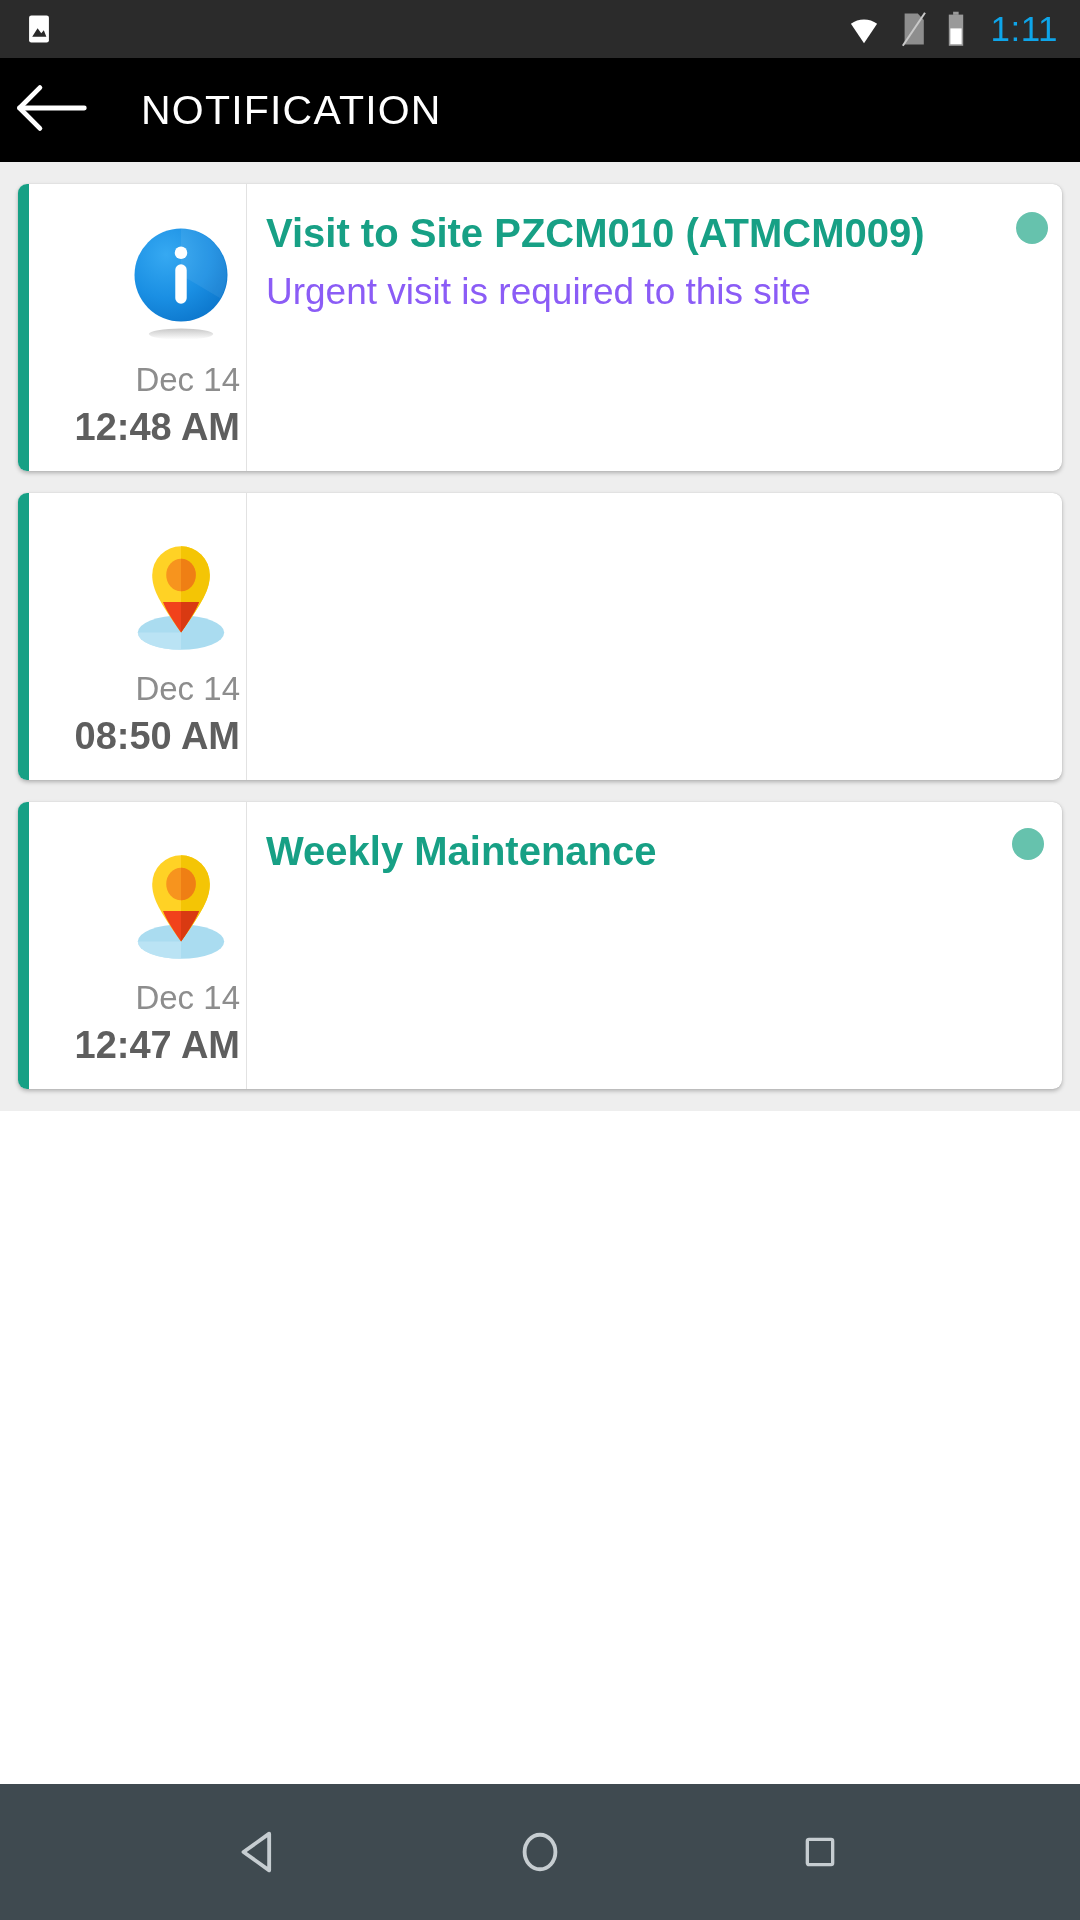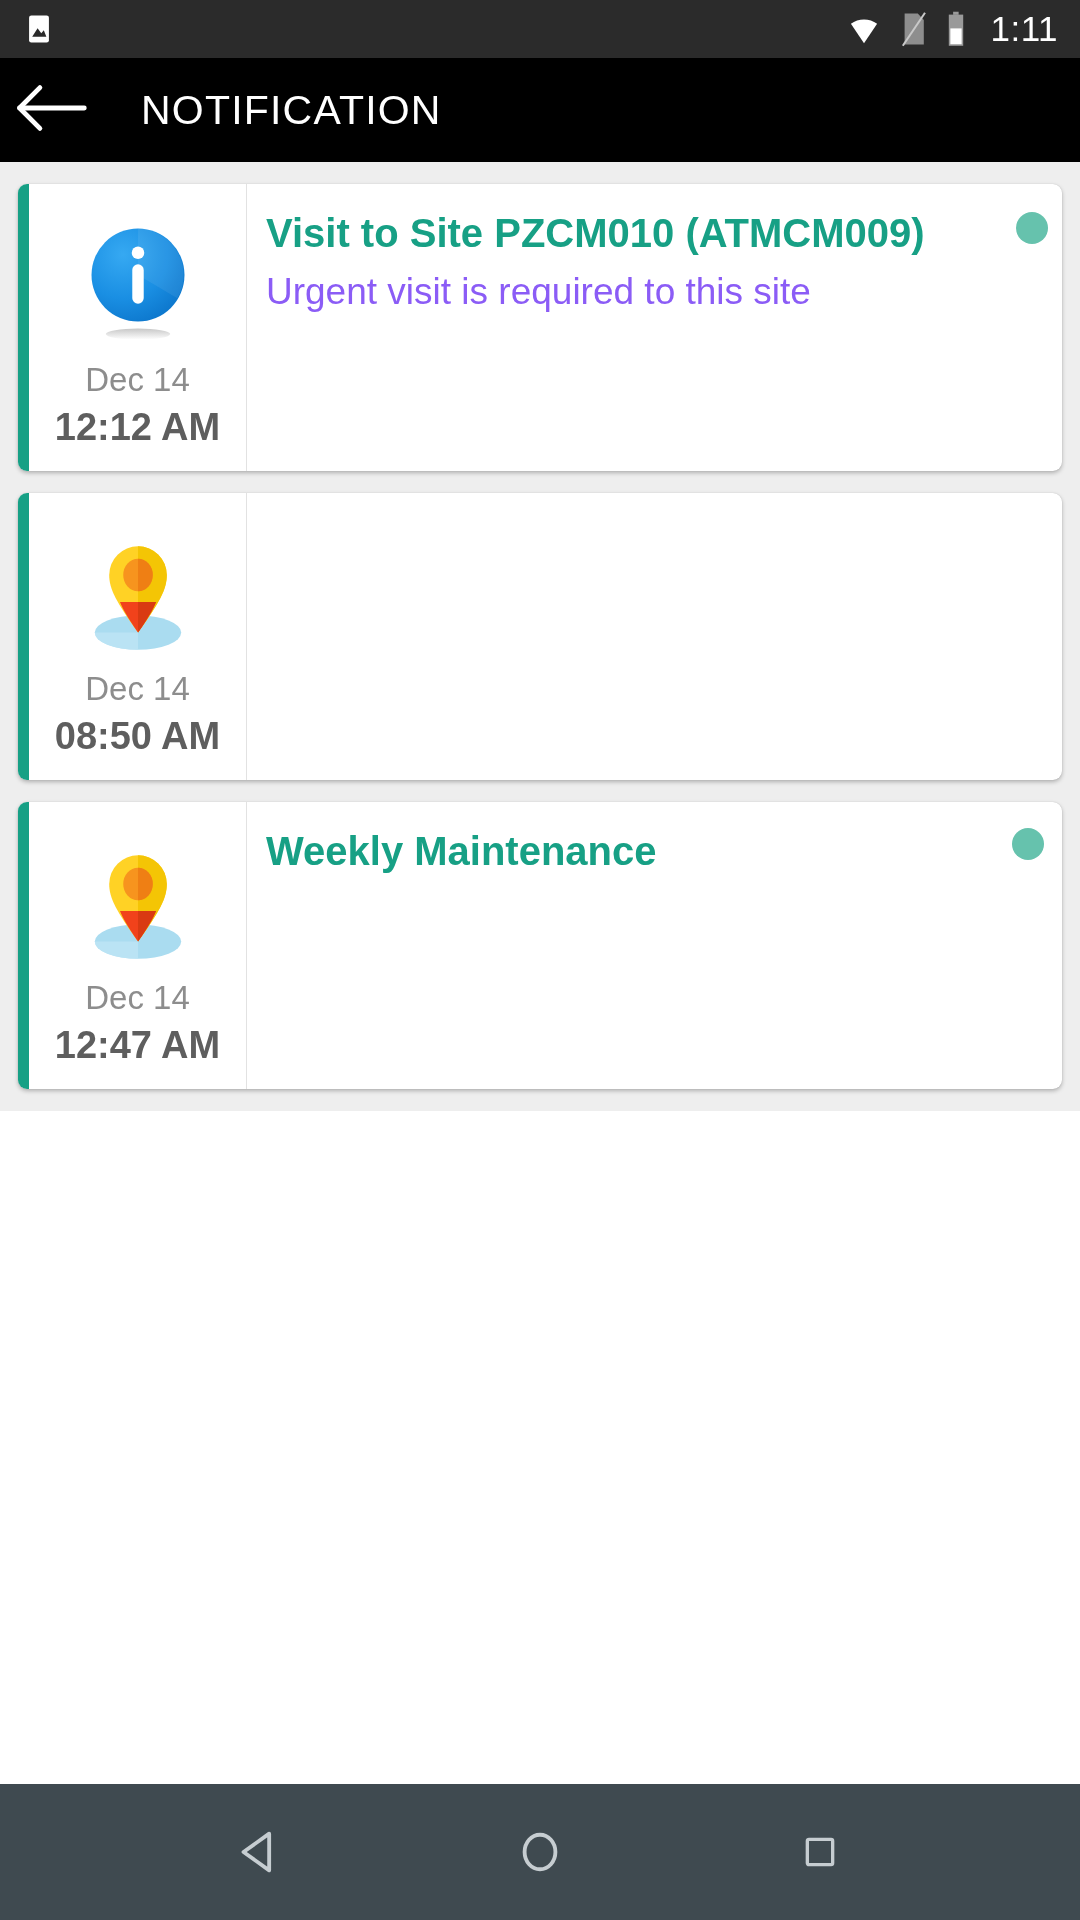--- a/index.html
+++ b/index.html
@@ -13,21 +13,21 @@
   .screen{position:relative;width:1080px;height:1920px;display:flex;flex-direction:column;}
 
   
   .statusbar{
     height:58px;background:#2b2b2b;flex:0 0 58px;
     display:flex;align-items:center;padding:0 22px;box-sizing:border-box;
   }
   .sb-left{display:flex;align-items:center;gap:14px;}
   .sb-right{margin-left:auto;display:flex;align-items:center;gap:17px;}
   .sb-clock{
-    color:#ffffff;font-size:35px;letter-spacing:0.5px;
+    color:#0ea5e9;font-size:35px;letter-spacing:0.5px;
     font-family:"Liberation Sans", sans-serif;margin-left:6px;
   }
   .gallery-icon{width:34px;height:34px;display:block;}
   .wifi-icon{width:34px;height:30px;display:block;}
   .sim-icon{width:30px;height:36px;display:block;}
   .battery-icon{width:22px;height:36px;display:block;}
 
   
   .appbar{
     flex:0 0 104px;height:104px;background:#000000;
@@ -53,21 +53,21 @@
     position:relative;display:flex;background:#ffffff;
     border-radius:9px;overflow:hidden;
     box-shadow:0 2px 4px rgba(0,0,0,0.26), 0 0 1px rgba(0,0,0,0.18);
     min-height:250px;
   }
   .accent{
     flex:0 0 11px;background:#16a085;
   }
   .left-col{
     flex:0 0 218px;
-    display:flex;flex-direction:column;align-items:center;
+    display:flex;flex-direction:column;align-items:flex-end;
     padding:36px 6px 22px 6px;box-sizing:border-box;
     border-right:1px solid #e2e2e2;
   }
   .icon-box{
     width:118px;height:128px;display:flex;align-items:center;justify-content:center;
   }
   .info-icon{width:108px;height:118px;display:block;}
   .pin-icon{width:116px;height:126px;display:block;}
   .date-text{
     margin-top:14px;color:#8d8d8d;font-size:33px;line-height:1.1;
@@ -175,21 +175,21 @@
                   </linearGradient>
                 </defs>
                 <ellipse cx="30" cy="61" rx="18" ry="3.1" fill="url(#shg1)"></ellipse>
                 <circle cx="30" cy="28" r="26" fill="url(#ig1)"></circle>
                 <path d="M30 2 A26 26 0 0 1 52 41 L30 28 Z" fill="#ffffff" opacity="0.07"></path>
                 <circle cx="30" cy="15.5" r="3.5" fill="#ffffff"></circle>
                 <rect x="26.8" y="22" width="6.4" height="22" rx="3.2" fill="#ffffff"></rect>
               </svg>
             </div>
             <div class="date-text">Dec 14</div>
-            <div class="time-text">12:12 AM</div>
+            <div class="time-text">12:48 AM</div>
           </div>
           <div class="right-col">
             <div class="card-title">Visit to Site PZCM010 (ATMCM009)</div>
             <div class="card-body">Urgent visit is required to this site</div>
             <span class="status-dot"></span>
           </div>
         </div>
       </div>
 
       <div class="card-wrap">

